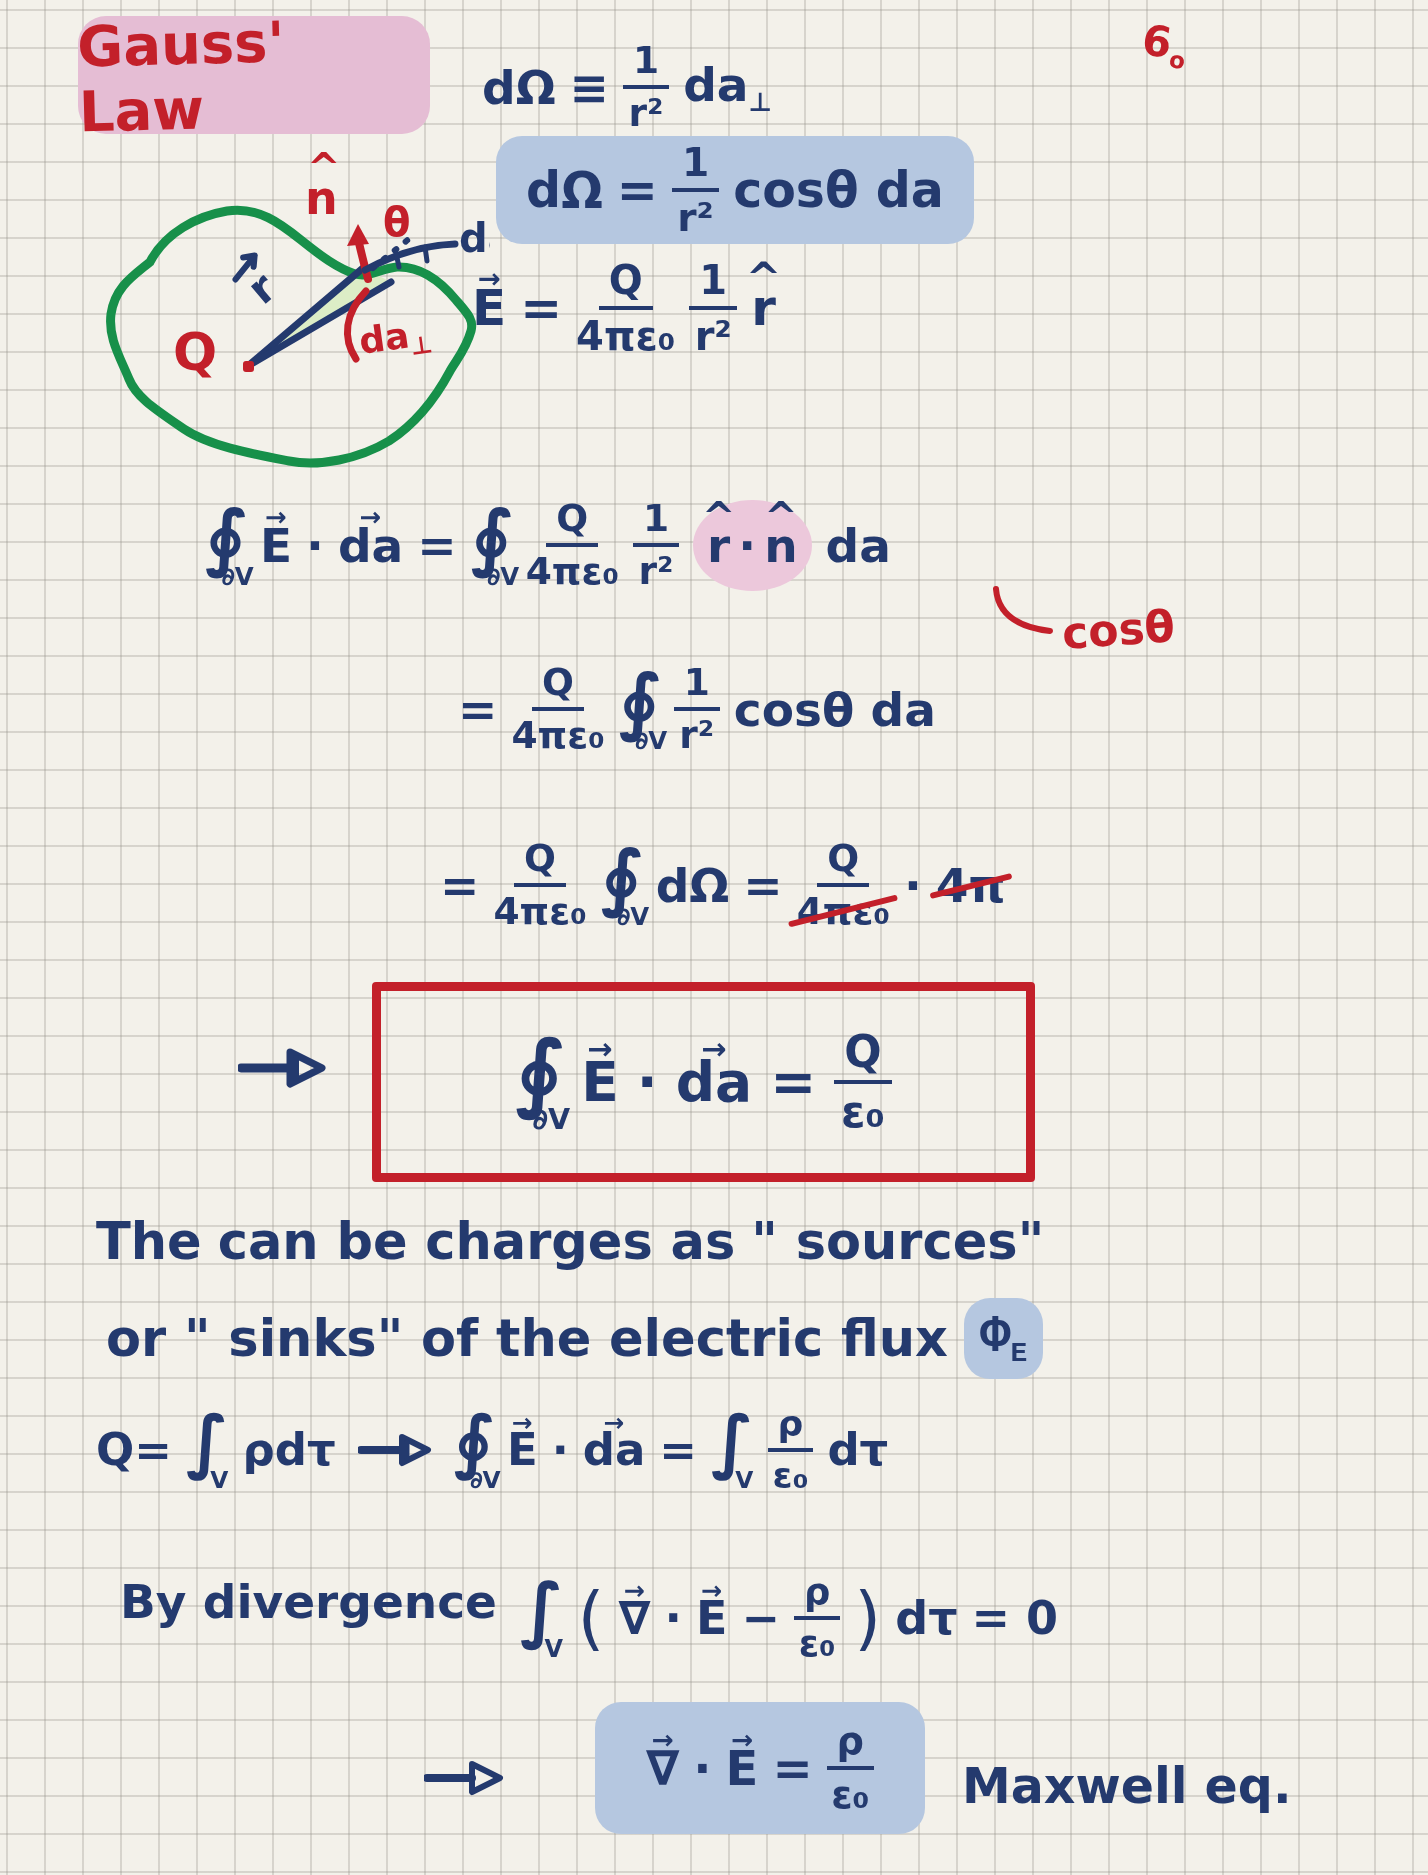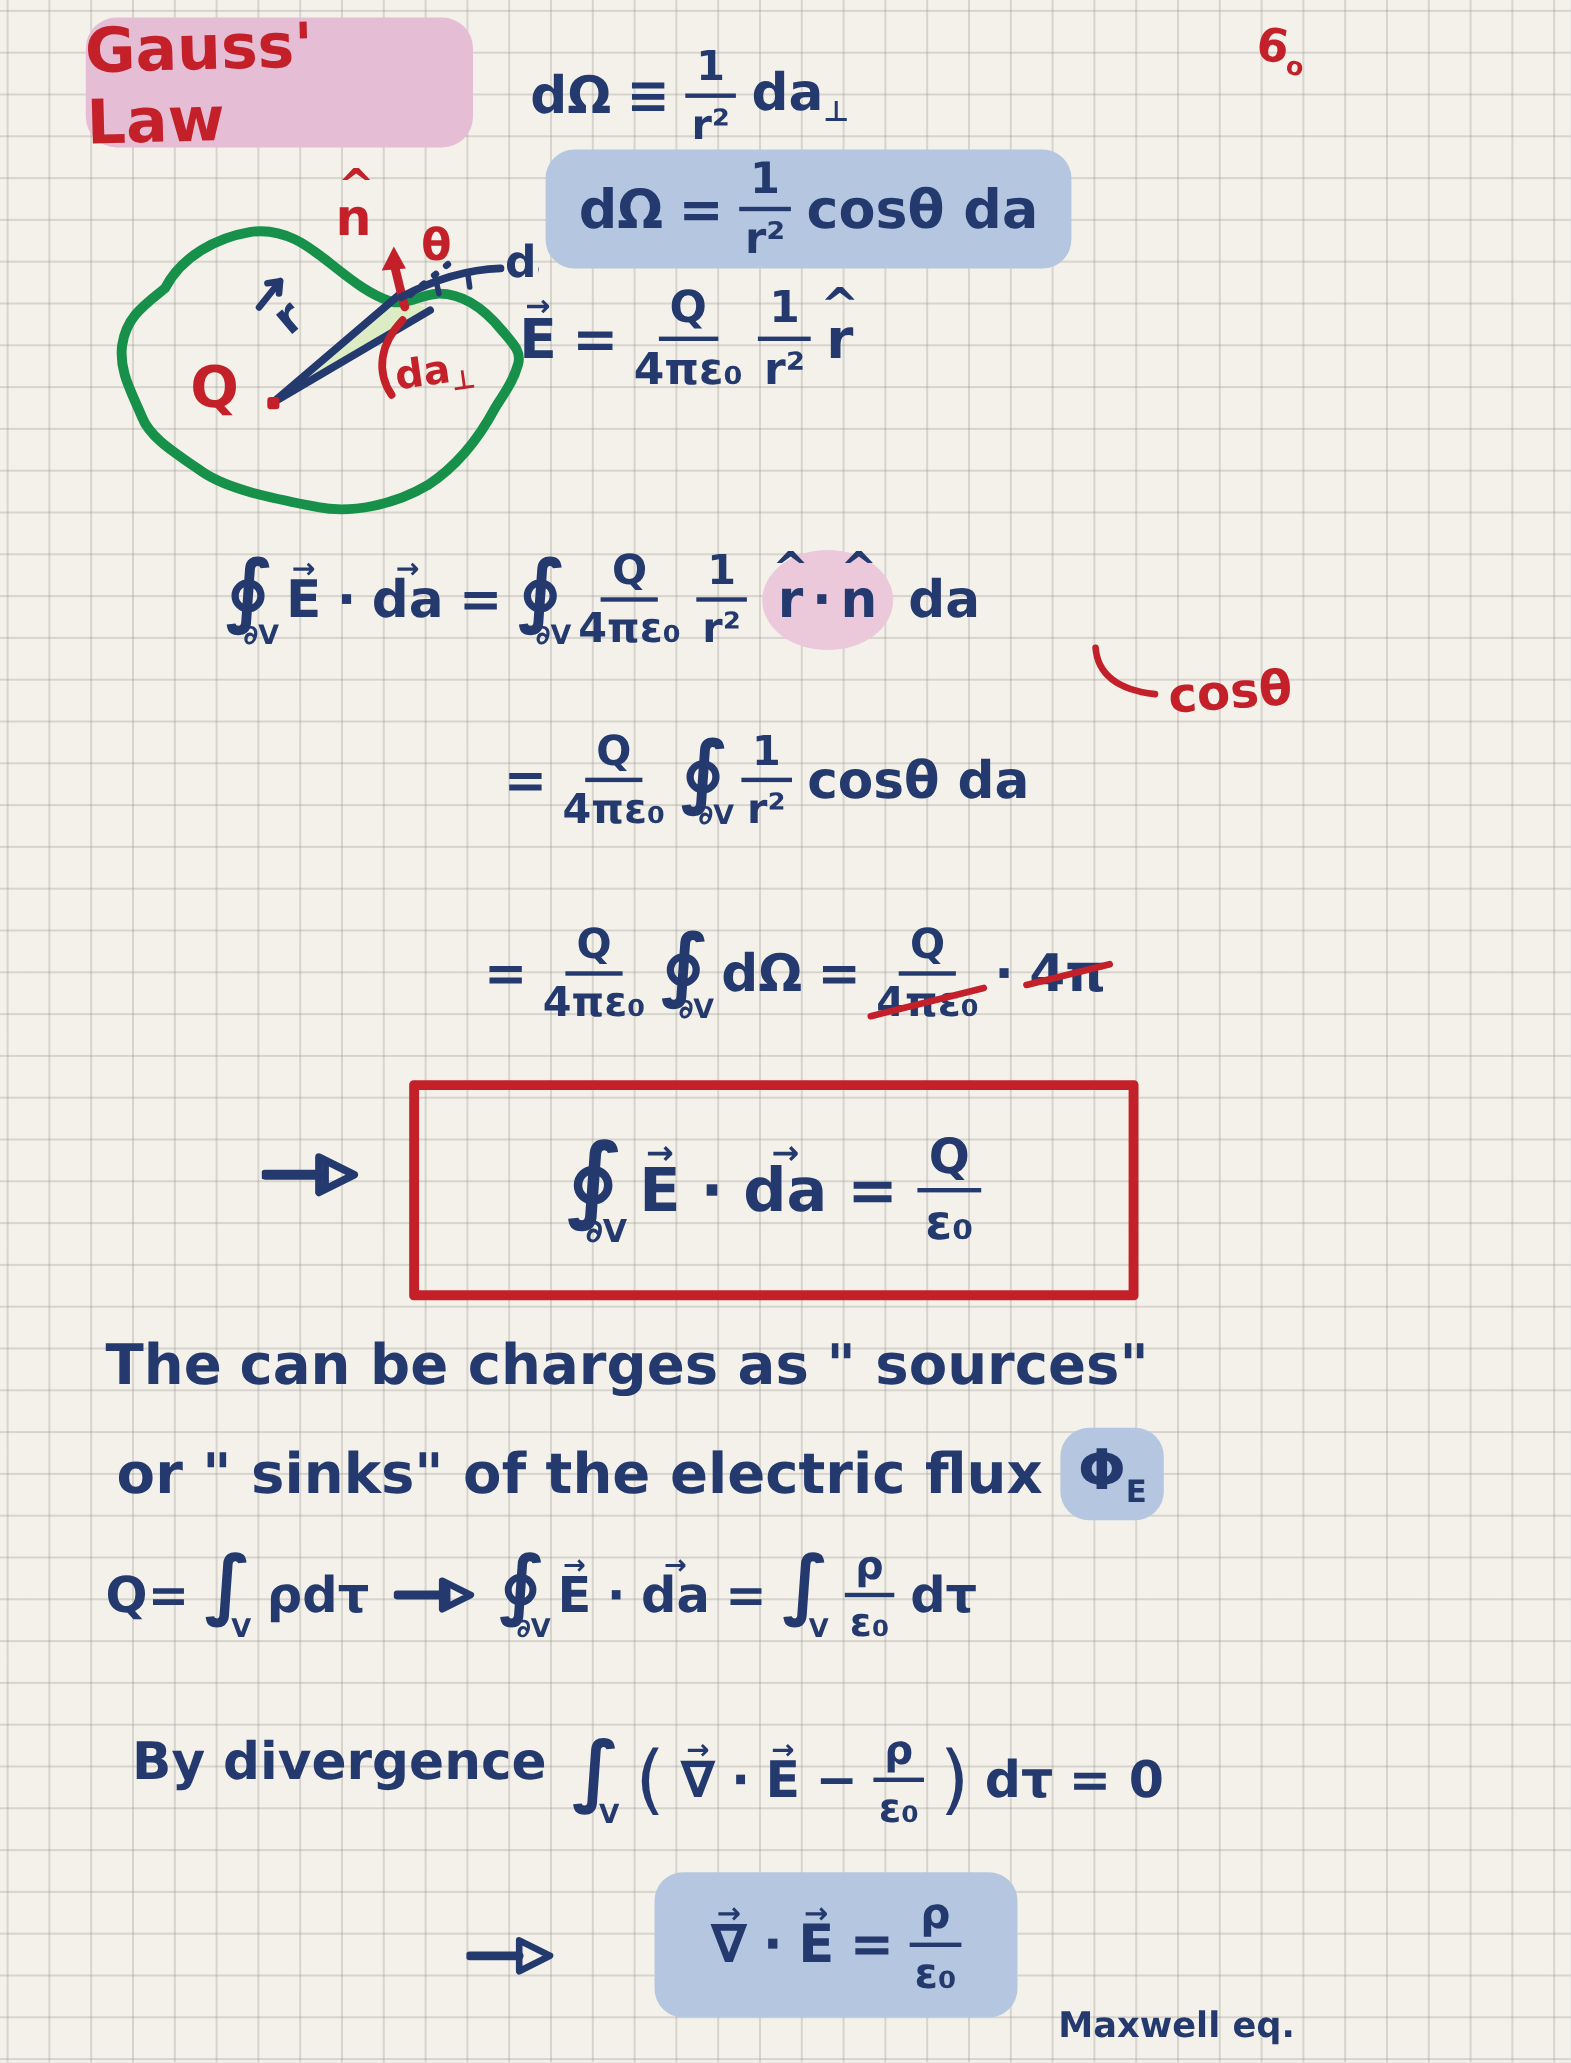--- a/index.html
+++ b/index.html
@@ -226,21 +226,21 @@
   </div>
 
   <div class="abs note ink" style="left:96px;top:1212px;font-size:51px;">
     <span>The</span>
     <span>can be charges as</span>
     <span>" sources"</span>
   </div>
 
   <div class="abs note ink" style="left:106px;top:1298px;font-size:51px;">
     <span>or " sinks" of the electric flux</span>
-    <span class="hl-blue" style="padding:10px 16px;">
+    <span class="hl-blue" style="padding:10px 16px;font-family:Liberation Mono, monospace;">
       <span>Φ</span><sub class="small">E</sub>
     </span>
   </div>
 
   <div class="abs eq ink" style="left:96px;top:1404px;font-size:45px;">
     <span>Q=</span>
     <span class="bigint">
       <span class="sym">∫</span>
       <span class="sub">V</span>
     </span>
@@ -301,15 +301,15 @@
       <span class="vec">∇</span>
       <span>·</span>
       <span class="vec">E</span>
       <span>=</span>
       <span class="frac">
         <span class="num">ρ</span>
         <span class="den">ε₀</span>
       </span>
     </div>
   </div>
-  <div class="abs ink" style="left:962px;top:1822px;font-size:32px;font-weight:700;">Maxwell eq.</div>
+  <div class="abs ink" style="left:962px;top:1758px;font-size:49px;font-weight:700;">Maxwell eq.</div>
 
 </div>
 
 </body></html>

